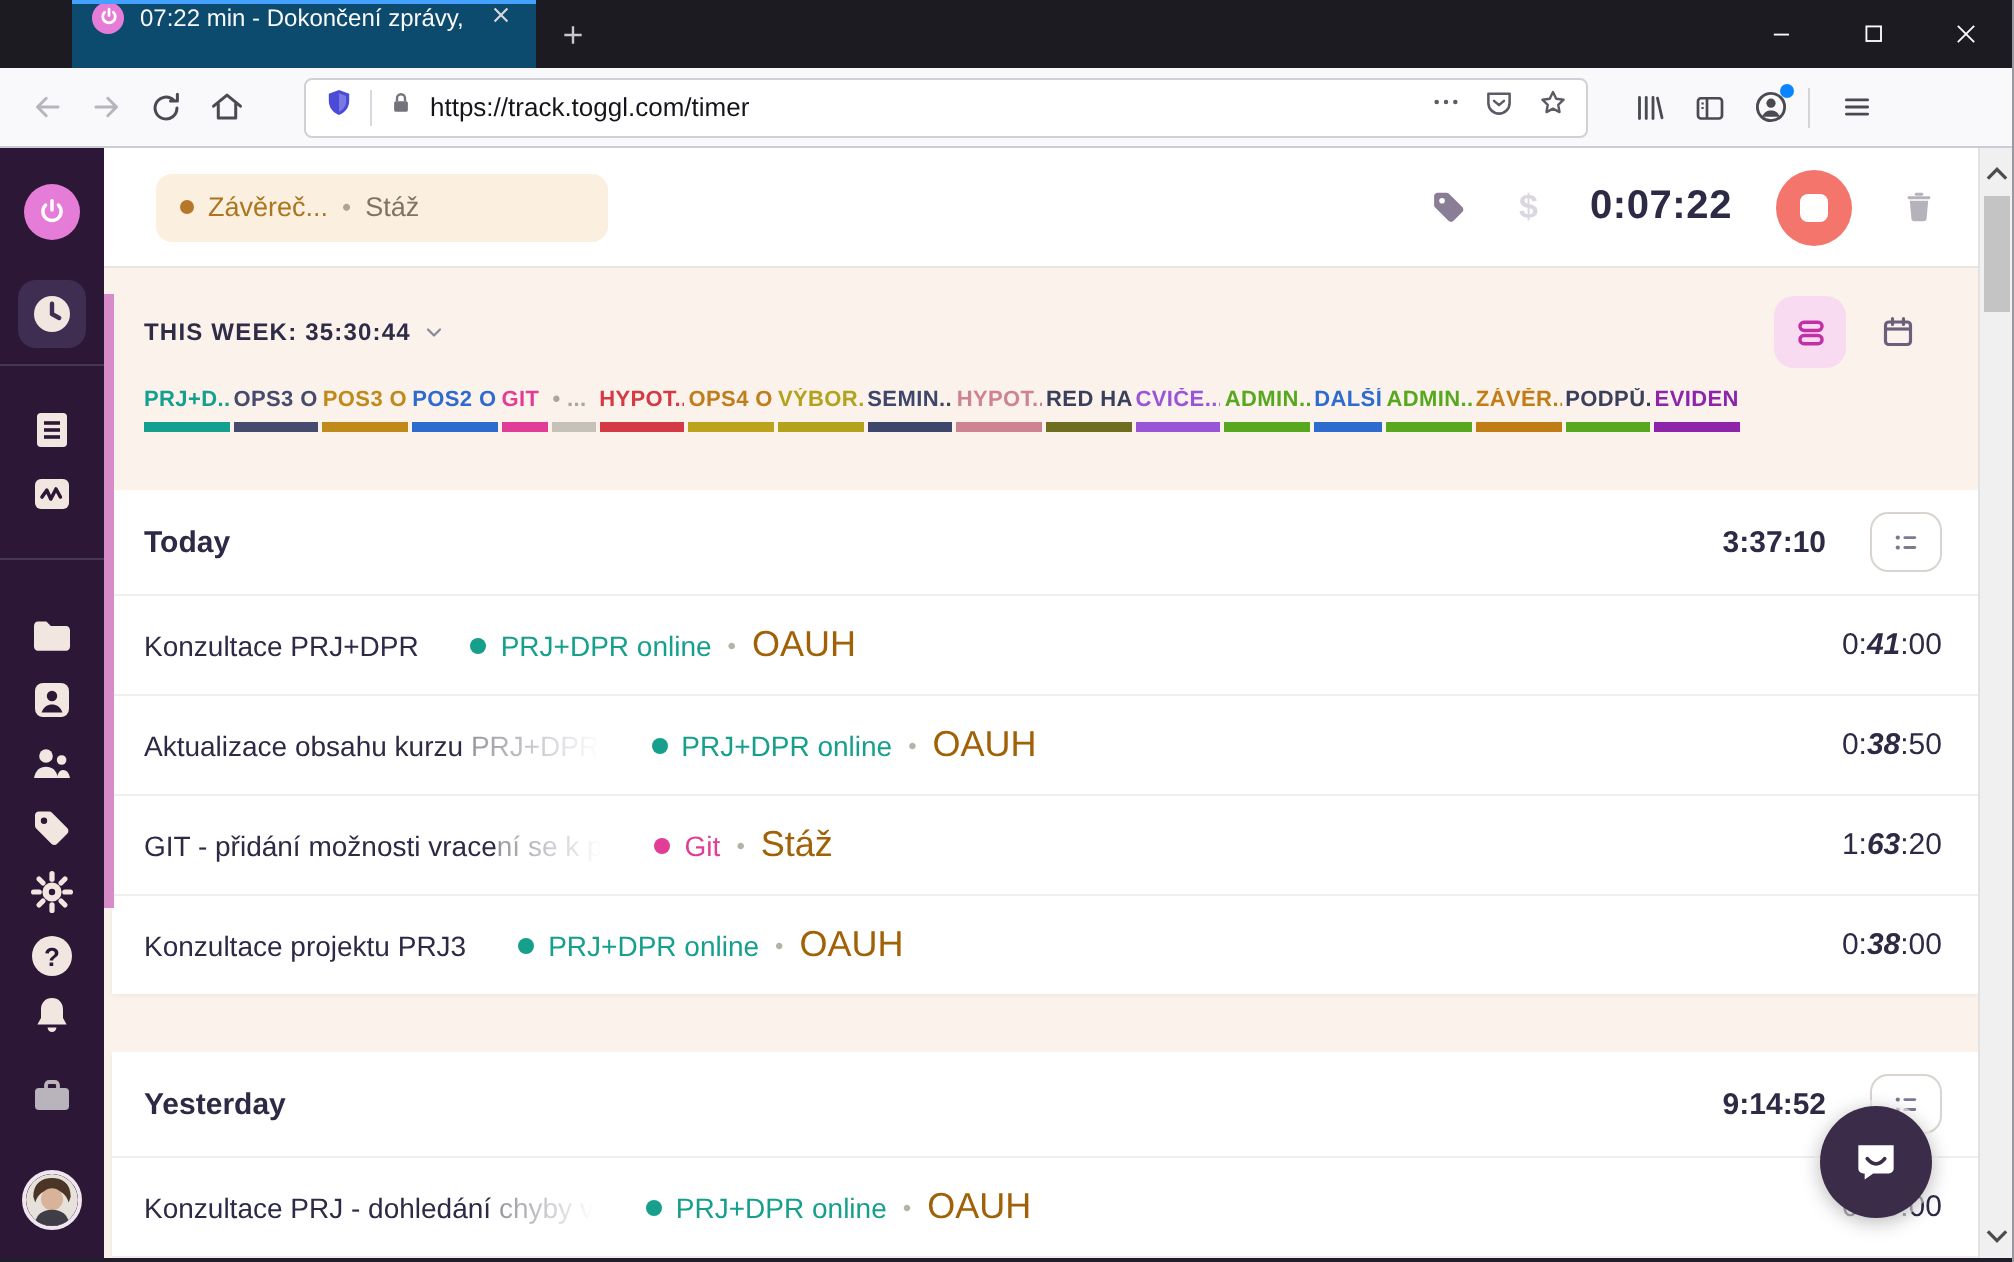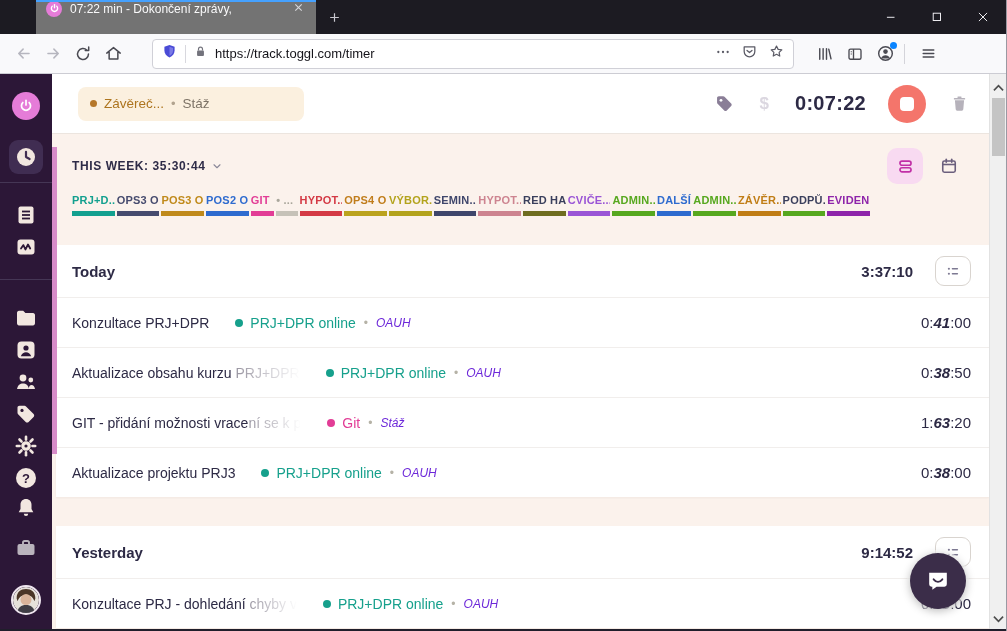--- a/index.html
+++ b/index.html
@@ -2,21 +2,21 @@
 <html><head>
 <meta charset="utf-8">
 <style>
   * { margin:0; padding:0; box-sizing:border-box; }
   html,body { width:1007px; height:631px; overflow:hidden; }
   body { font-family:"Liberation Sans", sans-serif; }
   .window { width:1007px; height:631px; display:flex; flex-direction:column; position:relative; background:#fff; border-right:1px solid #9a99a2; }
 
   
   .titlebar { height:34px; background:#1c1b22; display:flex; align-items:stretch; flex:0 0 auto; }
-  .tab { margin-left:36px; width:280px; background:#737373; position:relative; display:flex; align-items:center; padding:0 8px 17px 10px; }
+  .tab { margin-left:36px; width:232px; background:#0c4a6e; position:relative; display:flex; align-items:center; padding:0 8px 17px 10px; }
   .tab-stripe { position:absolute; top:0; left:0; right:0; height:2px; background:#45a1ff; }
   .favicon { width:16px; height:16px; border-radius:50%; background:#e57cd8; display:flex; align-items:center; justify-content:center; flex:0 0 auto; }
   .tab-title { color:#f9f9fa; font-size:12px; margin-left:8px; white-space:nowrap; overflow:hidden; flex:1; }
   .tab-close { color:#d7d7db; font-size:13px; margin-left:6px; padding:1px 4px; flex:0 0 auto; }
   .newtab { color:#c8c8cf; font-size:19px; display:flex; align-items:center; padding:0 12px; }
   .win-controls { margin-left:auto; display:flex; align-items:stretch; }
   .win-btn { width:46px; display:flex; align-items:center; justify-content:center; }
 
   
   .toolbar { height:40px; background:#f9f9fb; border-bottom:1px solid #ccccd3; display:flex; align-items:center; padding:0 8px; flex:0 0 auto; }
@@ -78,21 +78,21 @@
   .g-title { font-size:15px; font-weight:700; color:#2d2a45; }
   .g-total { margin-left:auto; font-size:15px; font-weight:700; color:#2d2a45; }
   .g-btn { margin-left:22px; width:36px; height:30px; border-radius:9px; border:1px solid #d9d4cf; background:#fff; display:flex; align-items:center; justify-content:center; }
   .row { height:50px; display:flex; align-items:center; padding:0 18px 0 16px; border-top:1px solid #f1eeec; background:#fff; }
   .e-title { font-size:14px; color:#2d2a45; white-space:pre; flex:0 0 auto; }
   .t-fade { background:linear-gradient(90deg,#97939f,rgba(151,147,159,0)); -webkit-background-clip:text; background-clip:text; color:transparent; }
   .e-proj { display:flex; align-items:center; margin-left:26px; flex:0 0 auto; }
   .pdot { width:8px; height:8px; border-radius:50%; display:inline-block; }
   .pname { font-size:14px; margin-left:7px; }
   .sep { font-size:12px; color:#b5b2a6; margin:0 8px; }
-  .ptag { font-size:12px; color:#6d28d9;font-style:italic; }
+  .ptag { font-size:18px; color:#a16207; }
   .e-spacer { flex:1; }
   .e-dur { font-size:15px; color:#2d2a45; flex:0 0 auto; }
   .e-dur b { font-weight:700;font-style:italic; }
 
   
   .pagescrollbar { position:absolute; right:0; top:0; bottom:0; width:17px; background:#f0f0f0; border-left:1px solid #e2e2e2; display:flex; flex-direction:column; align-items:center; }
   .sb-thumb { width:13px; height:58px; background:#c4c4c4; margin-top:2px; }
   .sb-arrow { margin-top:4px; }
   .sb-arrow.down { margin-top:auto; margin-bottom:4px; }
 
@@ -511,21 +511,21 @@
       <i class="pdot" style="background: rgb(226, 61, 150);"></i>
       <span class="pname" style="color: rgb(226, 61, 150);">Git</span>
       <span class="sep">•</span>
       <span class="ptag">Stáž</span>
     </span>
     <span class="e-spacer"></span>
     <span class="e-dur"><span>1:</span><b>63</b><span>:20</span></span>
   </div>
 
   <div class="row">
-    <span class="e-title"><span class="t-main">Aktualizace projektu PRJ3</span><span class="t-fade"></span></span>
+    <span class="e-title"><span class="t-main">Konzultace projektu PRJ3</span><span class="t-fade"></span></span>
     <span class="e-proj">
       <i class="pdot" style="background: rgb(22, 160, 140);"></i>
       <span class="pname" style="color: rgb(22, 160, 140);">PRJ+DPR online</span>
       <span class="sep">•</span>
       <span class="ptag">OAUH</span>
     </span>
     <span class="e-spacer"></span>
     <span class="e-dur"><span>0:</span><b>38</b><span>:00</span></span>
   </div>
 </div>

